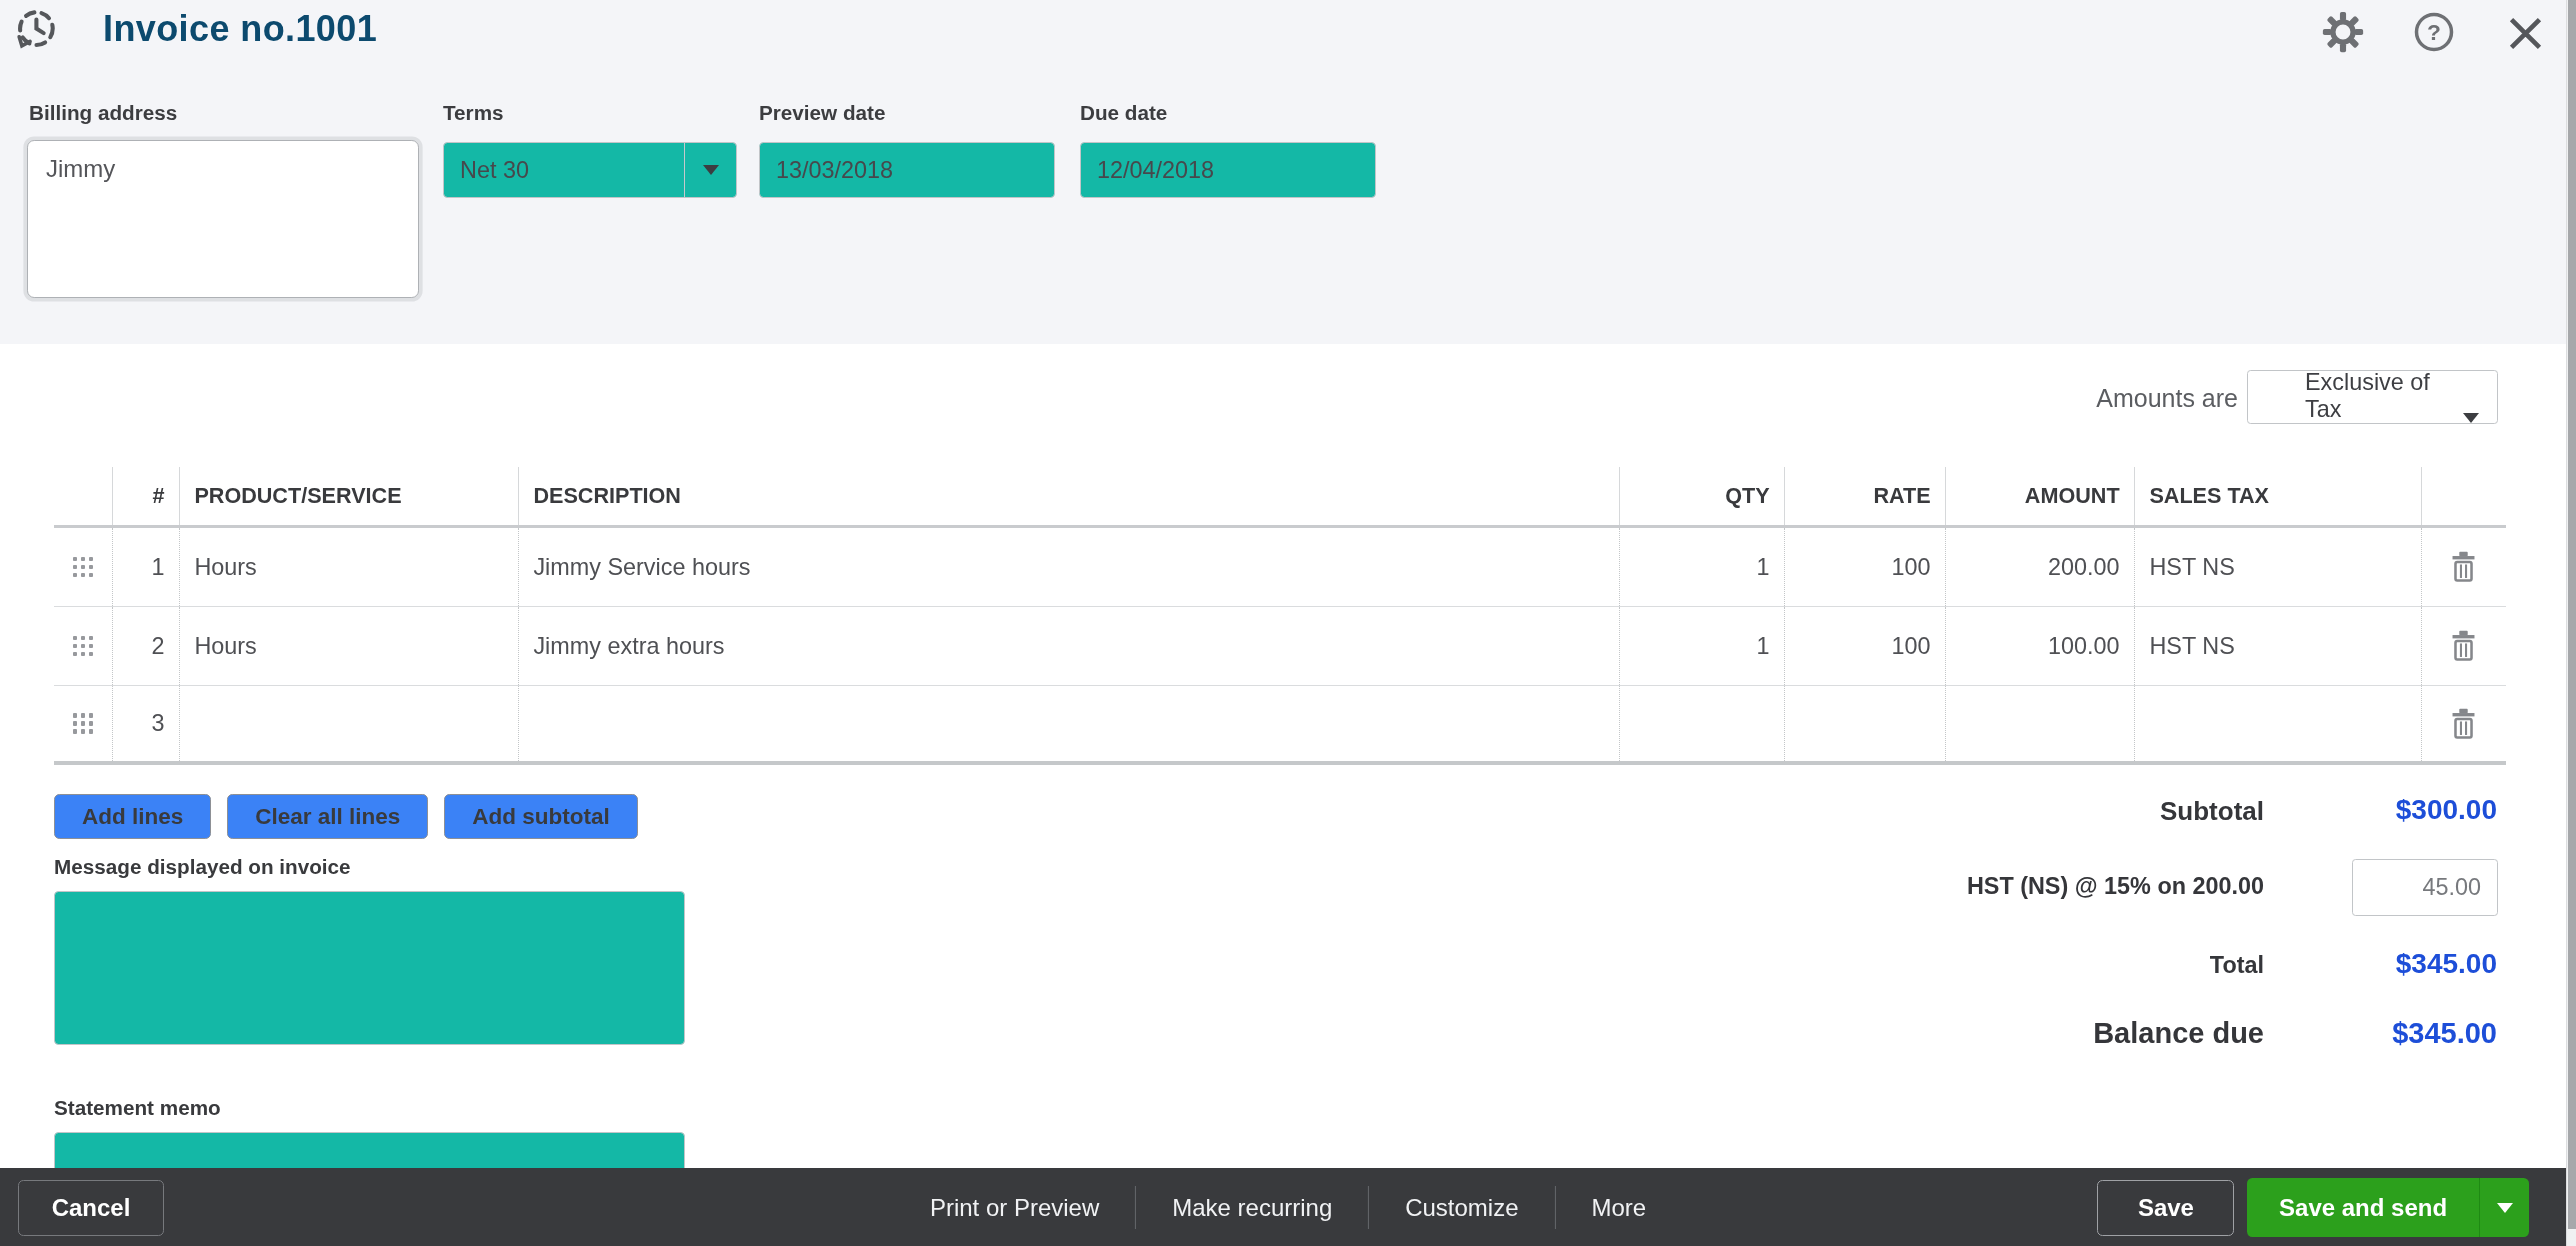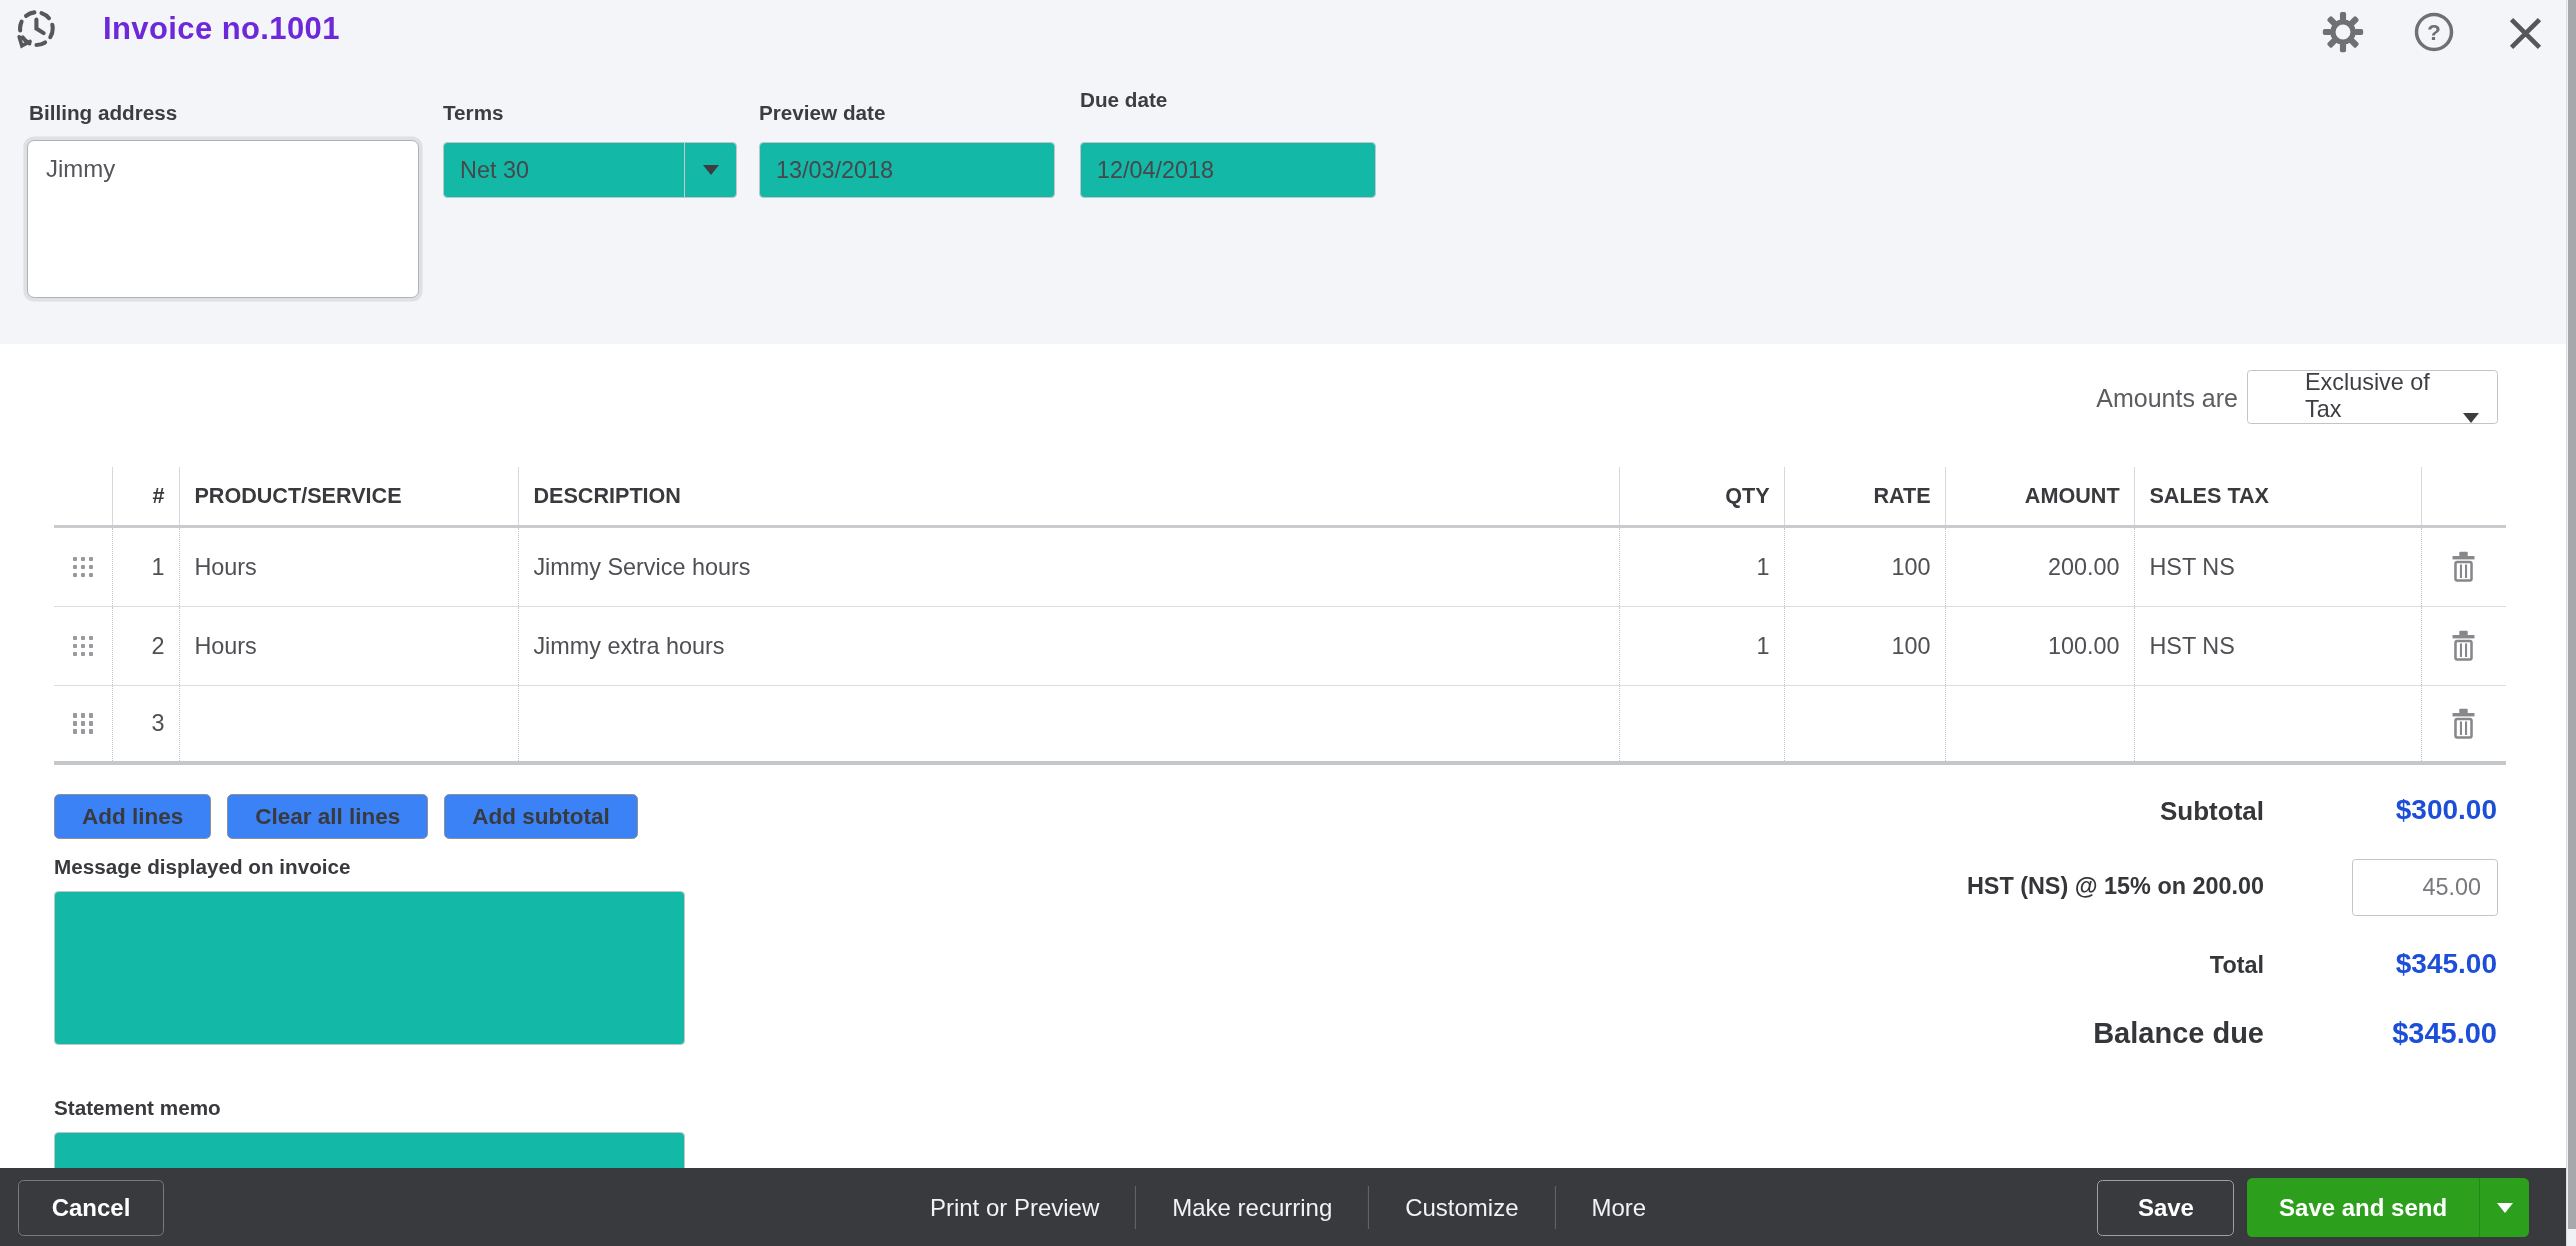--- a/index.html
+++ b/index.html
@@ -6,21 +6,21 @@
   html,body { background:#ffffff; }
   #app {
     position: relative; width: 2576px; height: 1247px;
     background:#ffffff; overflow: hidden;
     font-family: "Liberation Sans", "DejaVu Sans", sans-serif;
     color:#393a3d;
   }
   
   .top-panel { position:absolute; left:0; top:0; width:2576px; height:344px; background:#f4f5f8; }
   .page-title { position:absolute; left:103px; top:0; height:57px; line-height:57px;
-    font-size:31px; font-weight:600; color:#6d28d9; letter-spacing:0.4px; }
+    font-size:36px; font-weight:600; color:#0c4a6e; letter-spacing:0.4px; }
   .title-icon { position:absolute; left:10.8px; top:5.4px; }
   .hdr-icon { position:absolute; top:10.8px; cursor:pointer; }
   .icon-gear  { left:2322px; }
   .icon-help  { left:2413px; }
   .icon-close { left:2505px; top:12.6px; }
 
   .field-label { position:absolute; font-size:20.7px; font-weight:700; color:#3c3d40; }
   .box { background:#14b8a6; border:0.9px solid #c2c5c8; border-radius:4.5px; }
   .billing-box { position:absolute; left:27px; top:140px; width:392px; height:158px;
     background:#fff; border:1.8px solid #aeb1b5; border-radius:7.2px;
@@ -164,21 +164,21 @@
   <div class="box select" style="position:absolute; left:443px; top:142px; width:294px; height:56px;">
     <div class="sel-label">Net 30</div>
     <div class="sel-arrow">
         <div class="tri small"></div>
       </div>
   </div>
 
   <div class="field-label" style="left:759px; top:101px;">Preview date</div>
   <div class="box inputline" style="left:759px; top:142px; width:296px;">13/03/2018</div>
 
-  <div class="field-label" style="left:1080px; top:88px;">Due date</div>
+  <div class="field-label" style="left:1080px; top:101px;">Due date</div>
   <div class="box inputline" style="left:1080px; top:142px; width:296px;">12/04/2018</div>
 
   <div class="amounts-label">Amounts are</div>
   <div class="amounts-select">
     <div class="sel-text">Exclusive of Tax</div>
     <div class="arr">
         <div class="tri small"></div>
       </div>
   </div>
 

